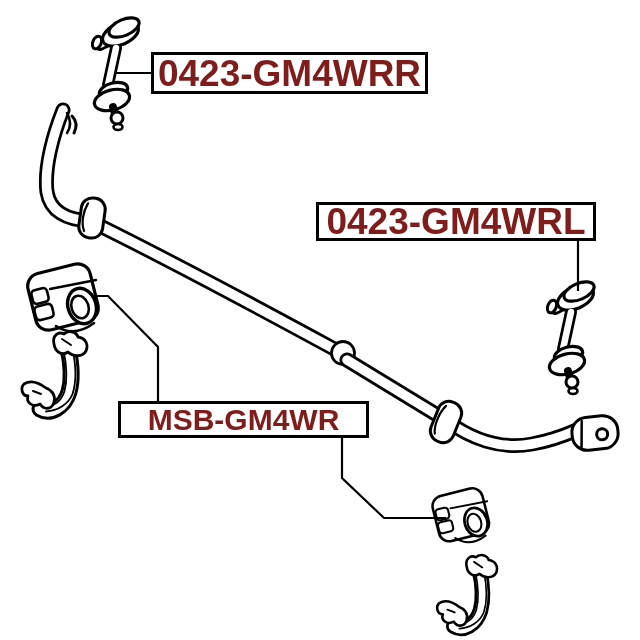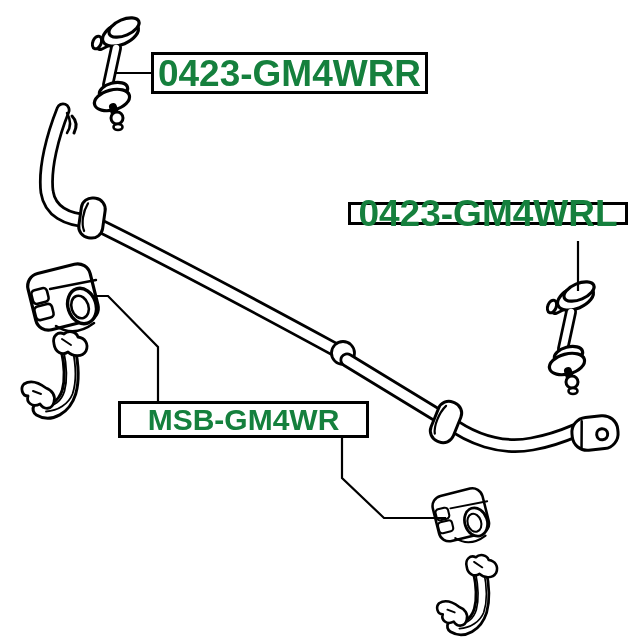--- a/index.html
+++ b/index.html
@@ -18,32 +18,32 @@
   .stage svg {
     position: absolute;
     left: 0;
     top: 0;
   }
   .plabel {
     position: absolute;
     box-sizing: border-box;
     border: 3px solid #000000;
     background: #ffffff;
-    color: #15803d;
+    color: #7f1d1d;
     font-weight: bold;
     font-family: "Liberation Sans", sans-serif;
     display: flex;
     align-items: center;
     justify-content: center;
     white-space: nowrap;
     letter-spacing: 0px;
     line-height: 1;
   }
   .plabel-rr  { left: 151px; top: 52px;  width: 277px; height: 42px; font-size: 37px; }
-  .plabel-rl  { left: 348px; top: 202px; width: 280px; height: 23px; font-size: 37px; }
+  .plabel-rl  { left: 316px; top: 202px; width: 280px; height: 39px; font-size: 37px; }
   .plabel-msb { left: 118px; top: 401px; width: 251px; height: 37px; font-size: 30px; }
 </style>
 </head>
 <body>
 
 <div class="stage">
 
   <svg width="640" height="640" viewBox="0 0 640 640">
     <defs>
 

